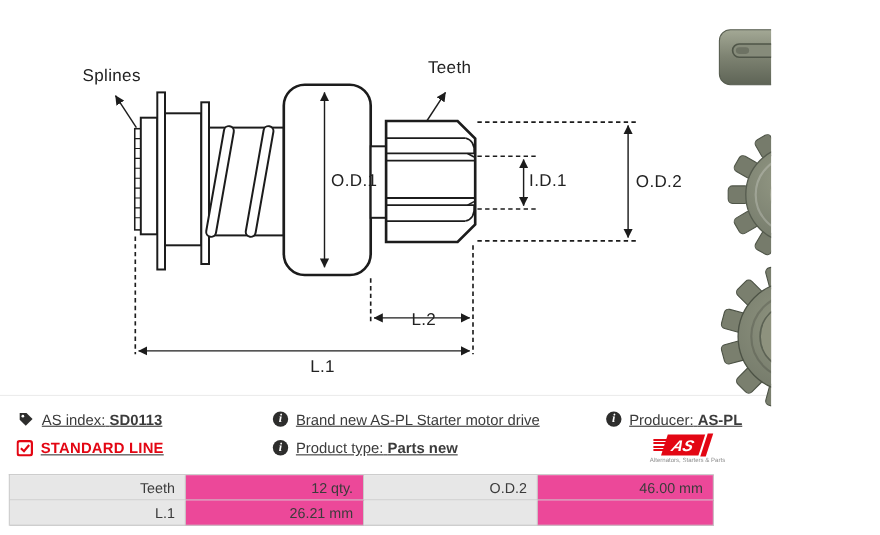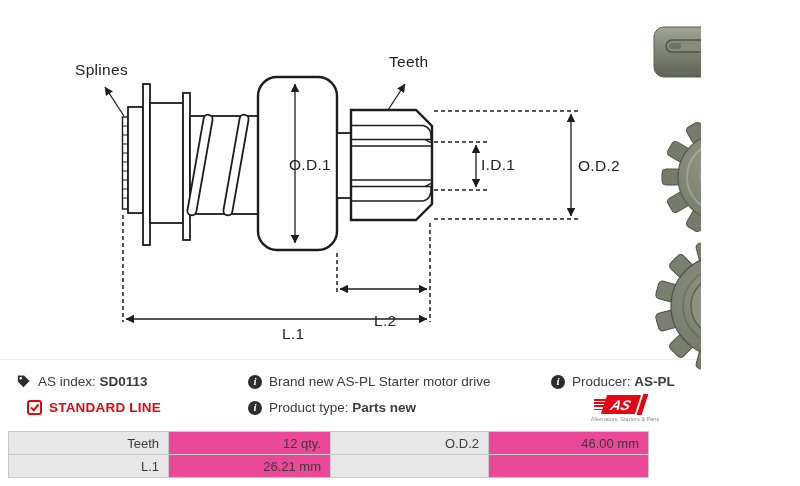--- a/index.html
+++ b/index.html
@@ -6,21 +6,21 @@
   .stage{position:relative;width:701px;height:486px;background:#ffffff;overflow:hidden;
          font-family:"Liberation Sans",sans-serif;color:#3b3b3b;}
   
   .drawing{position:absolute;left:0;top:0;z-index:1;}
   .dlabel{position:absolute;font-size:15.5px;color:#222;letter-spacing:.3px;z-index:2;}
   
   .photo{position:absolute;z-index:3;}
   
   .divider{position:absolute;left:0;top:359px;width:800px;height:1px;background:#ececec;z-index:1;}
   
-  .info-item{position:absolute;display:flex;align-items:center;gap:7px;font-size:13.5px;color:#3b3b3b;z-index:2;white-space:nowrap;}
+  .info-item{position:absolute;display:flex;gap:7px;font-size:13.5px;color:#3b3b3b;z-index:2;white-space:nowrap;text-decoration:underline;}
   .info-item .b{font-weight:bold;}
   .red-line{color:#e30613;font-weight:bold;letter-spacing:.2px;}
   .icon-info{width:14px;height:14px;min-width:14px;border-radius:50%;background:#2d2d2c;color:#fff;
              display:inline-flex;align-items:center;justify-content:center;
              font-family:"Liberation Serif",serif;font-size:11px;font-weight:bold;font-style:italic;line-height:1;}
   .icon-box{display:inline-flex;align-items:center;justify-content:center;}
   
   .aspl-logo{position:absolute;left:594px;top:395px;width:62px;height:30px;z-index:2;}
   .logo-stripes{position:absolute;left:0;top:4px;width:13px;height:12px;
                 background:repeating-linear-gradient(to bottom,#e30613 0 1.6px,transparent 1.6px 3.2px);}
@@ -93,24 +93,24 @@
 
       <path d="M123,215 V322 M337,253 V292 M430,223 V322" stroke-dasharray="4 3" stroke-width="1.5"></path>
 
       <line x1="340" y1="289" x2="427" y2="289" marker-start="url(#ah)" marker-end="url(#ah)"></line>
       <line x1="126" y1="319" x2="427" y2="319" marker-start="url(#ah)" marker-end="url(#ah)"></line>
     </g>
   </svg>
 
   <span class="dlabel" style="left:75px;top:61px;">Splines</span>
   <span class="dlabel" style="left:389px;top:53px;">Teeth</span>
-  <span class="dlabel" style="left:289px;top:156px;">O.D.1</span>
+  <span class="dlabel" style="left:301px;top:156px;">O.D.1</span>
   <span class="dlabel" style="left:481px;top:156px;text-align:right;">I.D.1</span>
   <span class="dlabel" style="left:578px;top:157px;">O.D.2</span>
-  <span class="dlabel" style="left:374px;top:312px;">L.2</span>
+  <span class="dlabel" style="left:374px;top:282px;">L.2</span>
   <span class="dlabel" style="left:282px;top:325px;">L.1</span>
 
   <svg class="photo" style="left:638px;top:0;" width="160" height="104" viewBox="0 0 160 104">
     <defs>
       <linearGradient id="shaftG" x1="0" y1="0" x2="0" y2="1">
         <stop offset="0" stop-color="#a3a895"></stop>
           <stop offset=".5" stop-color="#7d8271"></stop>
           <stop offset="1" stop-color="#5e6456"></stop>
       </linearGradient>
       <linearGradient id="gearG" x1="0" y1="0" x2="0" y2="1">
@@ -193,21 +193,21 @@
   <div class="info-item" style="left:16px;top:374px;">
     <span class="icon-box">
       <svg width="15" height="15" viewBox="0 0 16 16">
           <path d="M8.6,1.5 L14.5,7.4 L7.9,14 L2,8.1 L2,1.5 Z" fill="#2d2d2c"></path>
           <circle cx="5.1" cy="4.6" r="1.3" fill="#ffffff"></circle>
         </svg>
     </span>
     <span><span>AS index:</span> <span class="b">SD0113</span></span>
   </div>
 
-  <div class="info-item" style="left:27px;top:400px;">
+  <div class="info-item" style="left:15px;top:400px;">
     <span class="icon-box">
       <svg width="15" height="15" viewBox="0 0 15 15">
           <rect x="1" y="1" width="13" height="13" rx="2" fill="none" stroke="#e30613" stroke-width="2"></rect>
           <path d="M4,7.5 L6.8,10.2 L11.5,4.5" fill="none" stroke="#e30613" stroke-width="2"></path>
         </svg>
     </span>
     <span class="red-line">STANDARD LINE</span>
   </div>
 
   <div class="info-item" style="left:248px;top:374px;">

